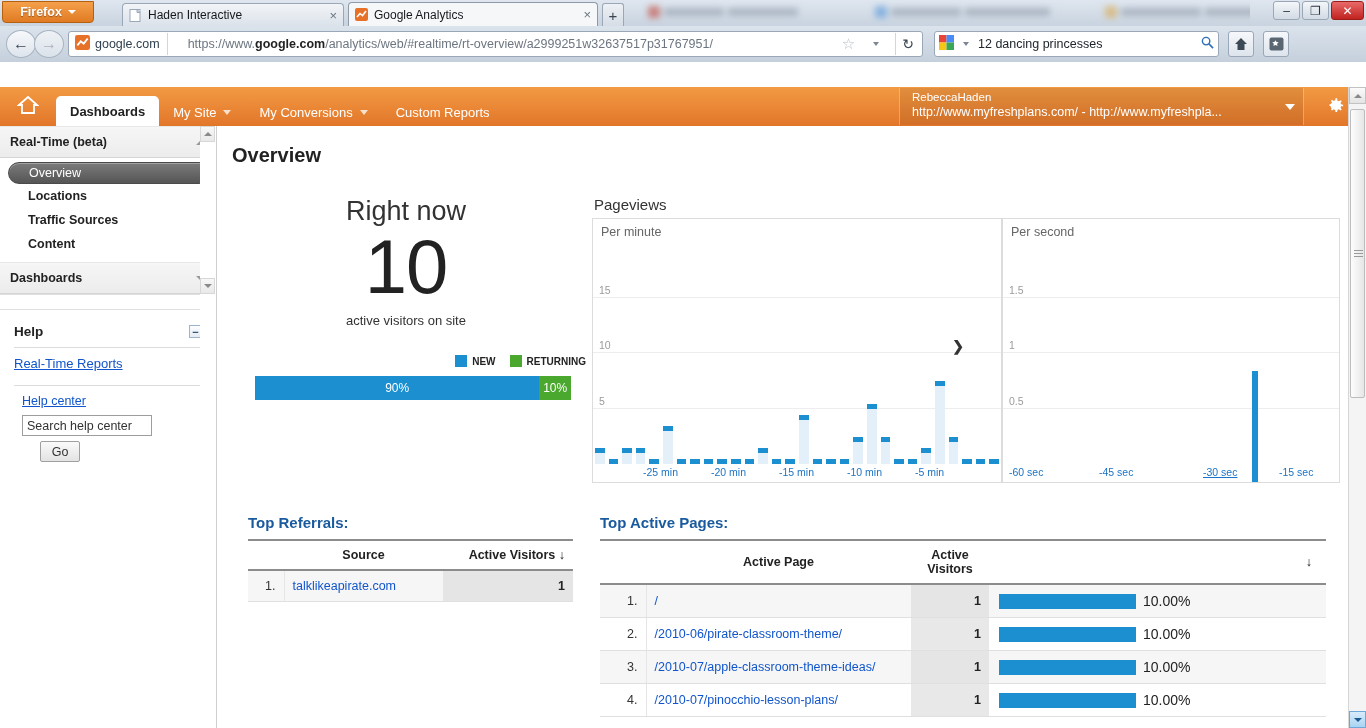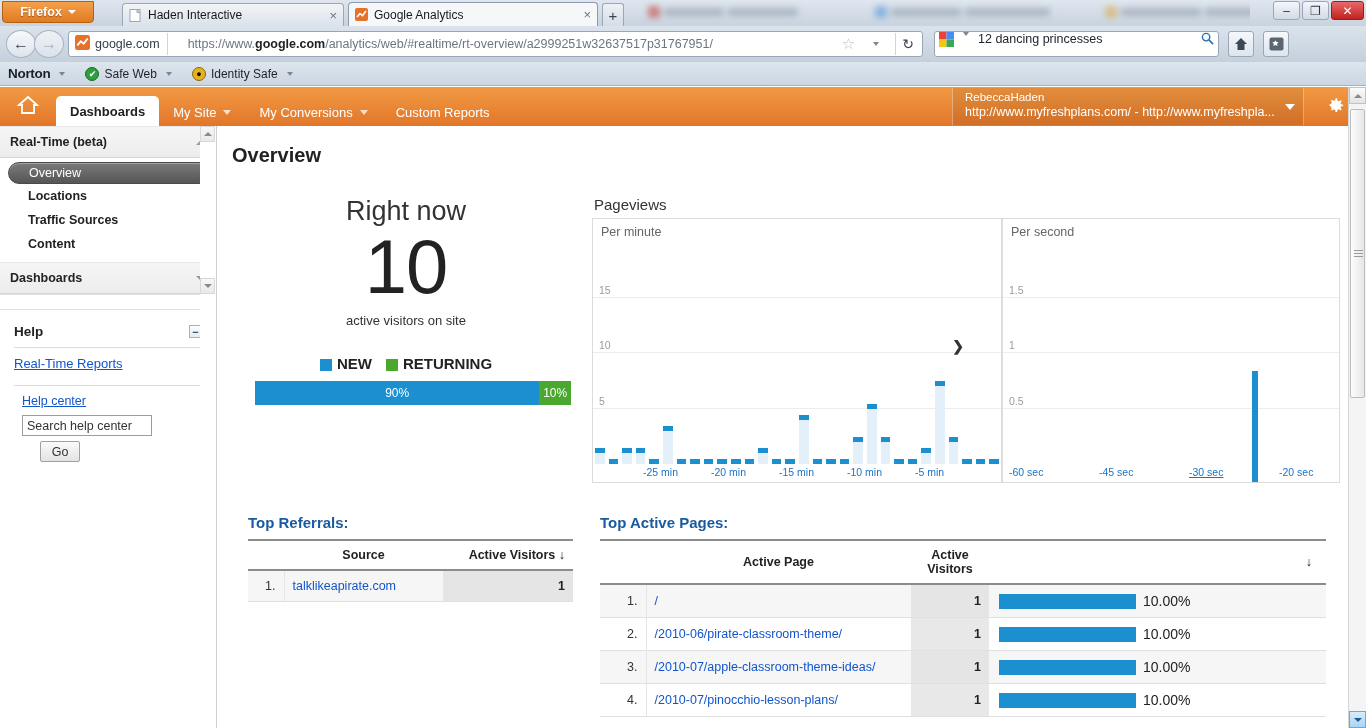--- a/index.html
+++ b/index.html
@@ -73,21 +73,21 @@
     display: flex; align-items: center; padding: 0 2px; gap: 12px;
   }
   .idbox { display:flex; align-items:center; gap:5px; padding:0 7px 0 4px; border-right:1px solid #cfd6de; height:22px; color:#31404f; font-size:12.5px;}
   .urltext { padding-left: 8px; color: #6d7680; font-size: 12.5px; white-space: nowrap; overflow: hidden; flex: 1; }
   .urltext b { color: #222; font-weight: bold; }
   .star { margin-left:auto; color:#b9c0c8; font-size:15px; padding:0 2px;}
   .tinycaret { border-left:3.5px solid transparent; border-right:3.5px solid transparent; border-top:4px solid #7b8694; margin:0 4px;}
   .reload { border-left:1px solid #cfd6de; padding:0 6px; color:#39424f; font-size:14px; height:22px; display:flex; align-items:center;}
   .searchbar {
     flex: 0 0 285px; height: 26px; background: #fff; border: 1px solid #9aa7b6; border-radius: 3px;
-    display: flex; padding: 0 4px; gap: 5px; margin-left: 7px;
+    display: flex; align-items: center; padding: 0 4px; gap: 5px; margin-left: 7px;
   }
   .searchtext { flex:1; color:#20262e; font-size:12.5px; }
   .magnifier { color:#4b7fbe; font-size:13px; }
   .navsq { width: 26px; height: 26px; border: 1px solid #9aa7b6; border-radius: 3px;
            background: linear-gradient(#f6f8fb,#dde4ec); display:flex; align-items:center; justify-content:center; margin-left:5px;}
 
   .bookmarkbar {
     position: absolute; left: 0; top: 62px; width: 1366px; height: 24px;
     background: linear-gradient(#dde5ed, #ccd6e1);
     display: flex; align-items: center; padding: 0 8px; gap: 16px;
@@ -104,21 +104,21 @@
     display: flex; align-items: flex-end;
   }
   .ga-home { width:56px; height:39px; display:flex; align-items:center; justify-content:center; color:#fff; font-size:19px; padding-bottom:4px;}
   .ga-tab { height: 28px; padding: 0 14px; display:flex; align-items:center; color:#fff; font-size:13px; }
   .ga-tab.sel {
     background:#fff; color:#222; font-weight:bold; border-radius:5px 5px 0 0;
     height: 30px; margin-bottom:0;
   }
   .ga-caret { border-left:4px solid transparent; border-right:4px solid transparent; border-top:5px solid rgba(255,255,255,.75); margin-left:7px;}
   .ga-acct {
-    position:absolute; right:62px; top:88px; width:352px; height:37px;
+    position:absolute; right:62px; top:88px; width:405px; height:37px;
     background: rgba(0,0,0,.07); border-left:1px solid rgba(255,255,255,.35); border-right:1px solid rgba(255,255,255,.35);
     color:#fff; padding:2px 22px 0 12px; line-height:15px; font-size:11.5px; overflow:hidden;
   }
   .ga-acct .a1 { font-size:11.5px; }
   .ga-acct .a2 { font-size:12.5px; white-space:nowrap; overflow:hidden; text-overflow:ellipsis; }
   .ga-acct-caret { position:absolute; right:8px; top:16px; border-left:5px solid transparent; border-right:5px solid transparent; border-top:6px solid #fff;}
   .ga-gear { position:absolute; right:20px; top:94px; color:#fff; font-size:22px; }
 
   
   .pagescroll { position:absolute; right:0; top:87px; width:18px; height:641px; background:#f4f4f4; border-left:1px solid #d6d6d6;}
@@ -166,21 +166,21 @@
 
   
   .content { position:absolute; left:218px; top:126px; width:1130px; height:602px; background:#fff; overflow:hidden; }
   .page-title { margin:18px 0 0 14px; font-size:20px; font-weight:bold; color:#222; }
 
   
   .rightnow { position:absolute; left:8px; top:70px; width:360px; text-align:center; }
   .rn-label { font-size:27px; color:#333; font-weight:normal; }
   .rn-number { font-size:76px; color:#222; line-height:.95; margin-top:4px; font-weight:normal; letter-spacing:-1px;}
   .rn-sub { font-size:13px; color:#333; margin-top:10px; }
-  .rn-legend { margin-top:27px; display:flex; align-items:center; justify-content:center; gap:14px; font-size:15px; font-weight:bold; color:#222; }
+  .rn-legend { margin-top:27px; display:flex; align-items:center; justify-content:flex-end; gap:14px; font-size:10px; font-weight:bold; color:#222; }
   .swatch { width:12px; height:12px; display:inline-block; margin-right:5px; vertical-align:-2px;}
   .rn-bar { margin:9px 15px 0 29px; height:24px; display:flex; }
   .rn-bar .seg { display:flex; align-items:center; justify-content:center; color:#fff; font-size:12px; }
 
   
   .pv-title { position:absolute; left:376px; top:70px; font-size:15px; color:#333; }
   .pv-wrap { position:absolute; left:374px; top:92px; width:748px; height:265px; display:flex; }
   .pv-panel { background:#fff; border:1px solid #dcdcdc; position:relative; overflow:hidden; }
   .pv-panel.minute { width:410px; }
   .pv-panel.second { width:338px; }
@@ -307,36 +307,20 @@
         </svg>
     </div>
     <div class="navsq">
       <svg width="15" height="14" viewBox="0 0 15 14">
           <rect x="0.5" y="0.5" width="14" height="13" rx="2" fill="#5b6673"></rect>
           <path d="M5 3 l1.2 2.3 L8.8 5.6 L6.9 7.3 L7.4 9.9 L5 8.6 L2.6 9.9 L3.1 7.3 L1.2 5.6 L3.8 5.3 Z" fill="#fff" transform="translate(2.2,0.6) scale(0.85)"></path>
         </svg>
     </div>
   </div>
 
-  <div class="bookmarkbar">
-    <div class="bmitem">
-      <span class="norton-logo">Norton</span>
-      <span class="tinycaret"></span>
-    </div>
-    <div class="bmitem">
-      <span class="circ" style="background:#2e9e3e;border:1px solid #1b6b28;">✔</span>
-      <span>Safe Web</span>
-      <span class="tinycaret"></span>
-    </div>
-    <div class="bmitem">
-      <span class="circ" style="background:#e8b21c;border:1px solid #8a6608;color:#111;">●</span>
-      <span>Identity Safe</span>
-      <span class="tinycaret"></span>
-    </div>
-  </div>
 
   <div class="ga-nav">
     <div class="ga-home">
       <svg width="22" height="20" viewBox="0 0 22 20">
           <path d="M11 2 L20 10 H17 V18 H5 V10 H2 Z" fill="none" stroke="#fff" stroke-width="1.8"></path>
         </svg>
     </div>
     <div class="ga-tab sel">
       <span>Dashboards</span>
     </div>
@@ -508,22 +492,22 @@
             <div class="grid-label" style="bottom: 131px;">1</div>
             <div class="grid-line" style="bottom: 184.5px;"></div>
             <div class="grid-label" style="bottom: 186.5px;">1.5</div>
           </div>
         <div id="second-bars">
             <div class="bar thin" style="height: 111px; left: 249px; width: 6px; bottom: 0px;"></div>
           </div>
         <div id="second-xlabels">
             <div class="xlabel" style="left: 6px;">-60 sec</div>
             <div class="xlabel" style="left: 96px;">-45 sec</div>
-            <div class="xlabel" style="left: 186px; text-decoration: underline;">-30 sec</div>
-            <div class="xlabel" style="left: 276px;">-20 sec</div>
+            <div class="xlabel" style="left: 200px; text-decoration: underline;">-30 sec</div>
+            <div class="xlabel" style="left: 276px;">-15 sec</div>
           </div>
       </div>
     </div>
 
     <div class="referrals">
       <div class="tbl-title">Top Referrals:</div>
       <table class="tbl" style="margin-top:8px;">
         <thead>
           <tr>
             <th style="width:36px;"></th>

